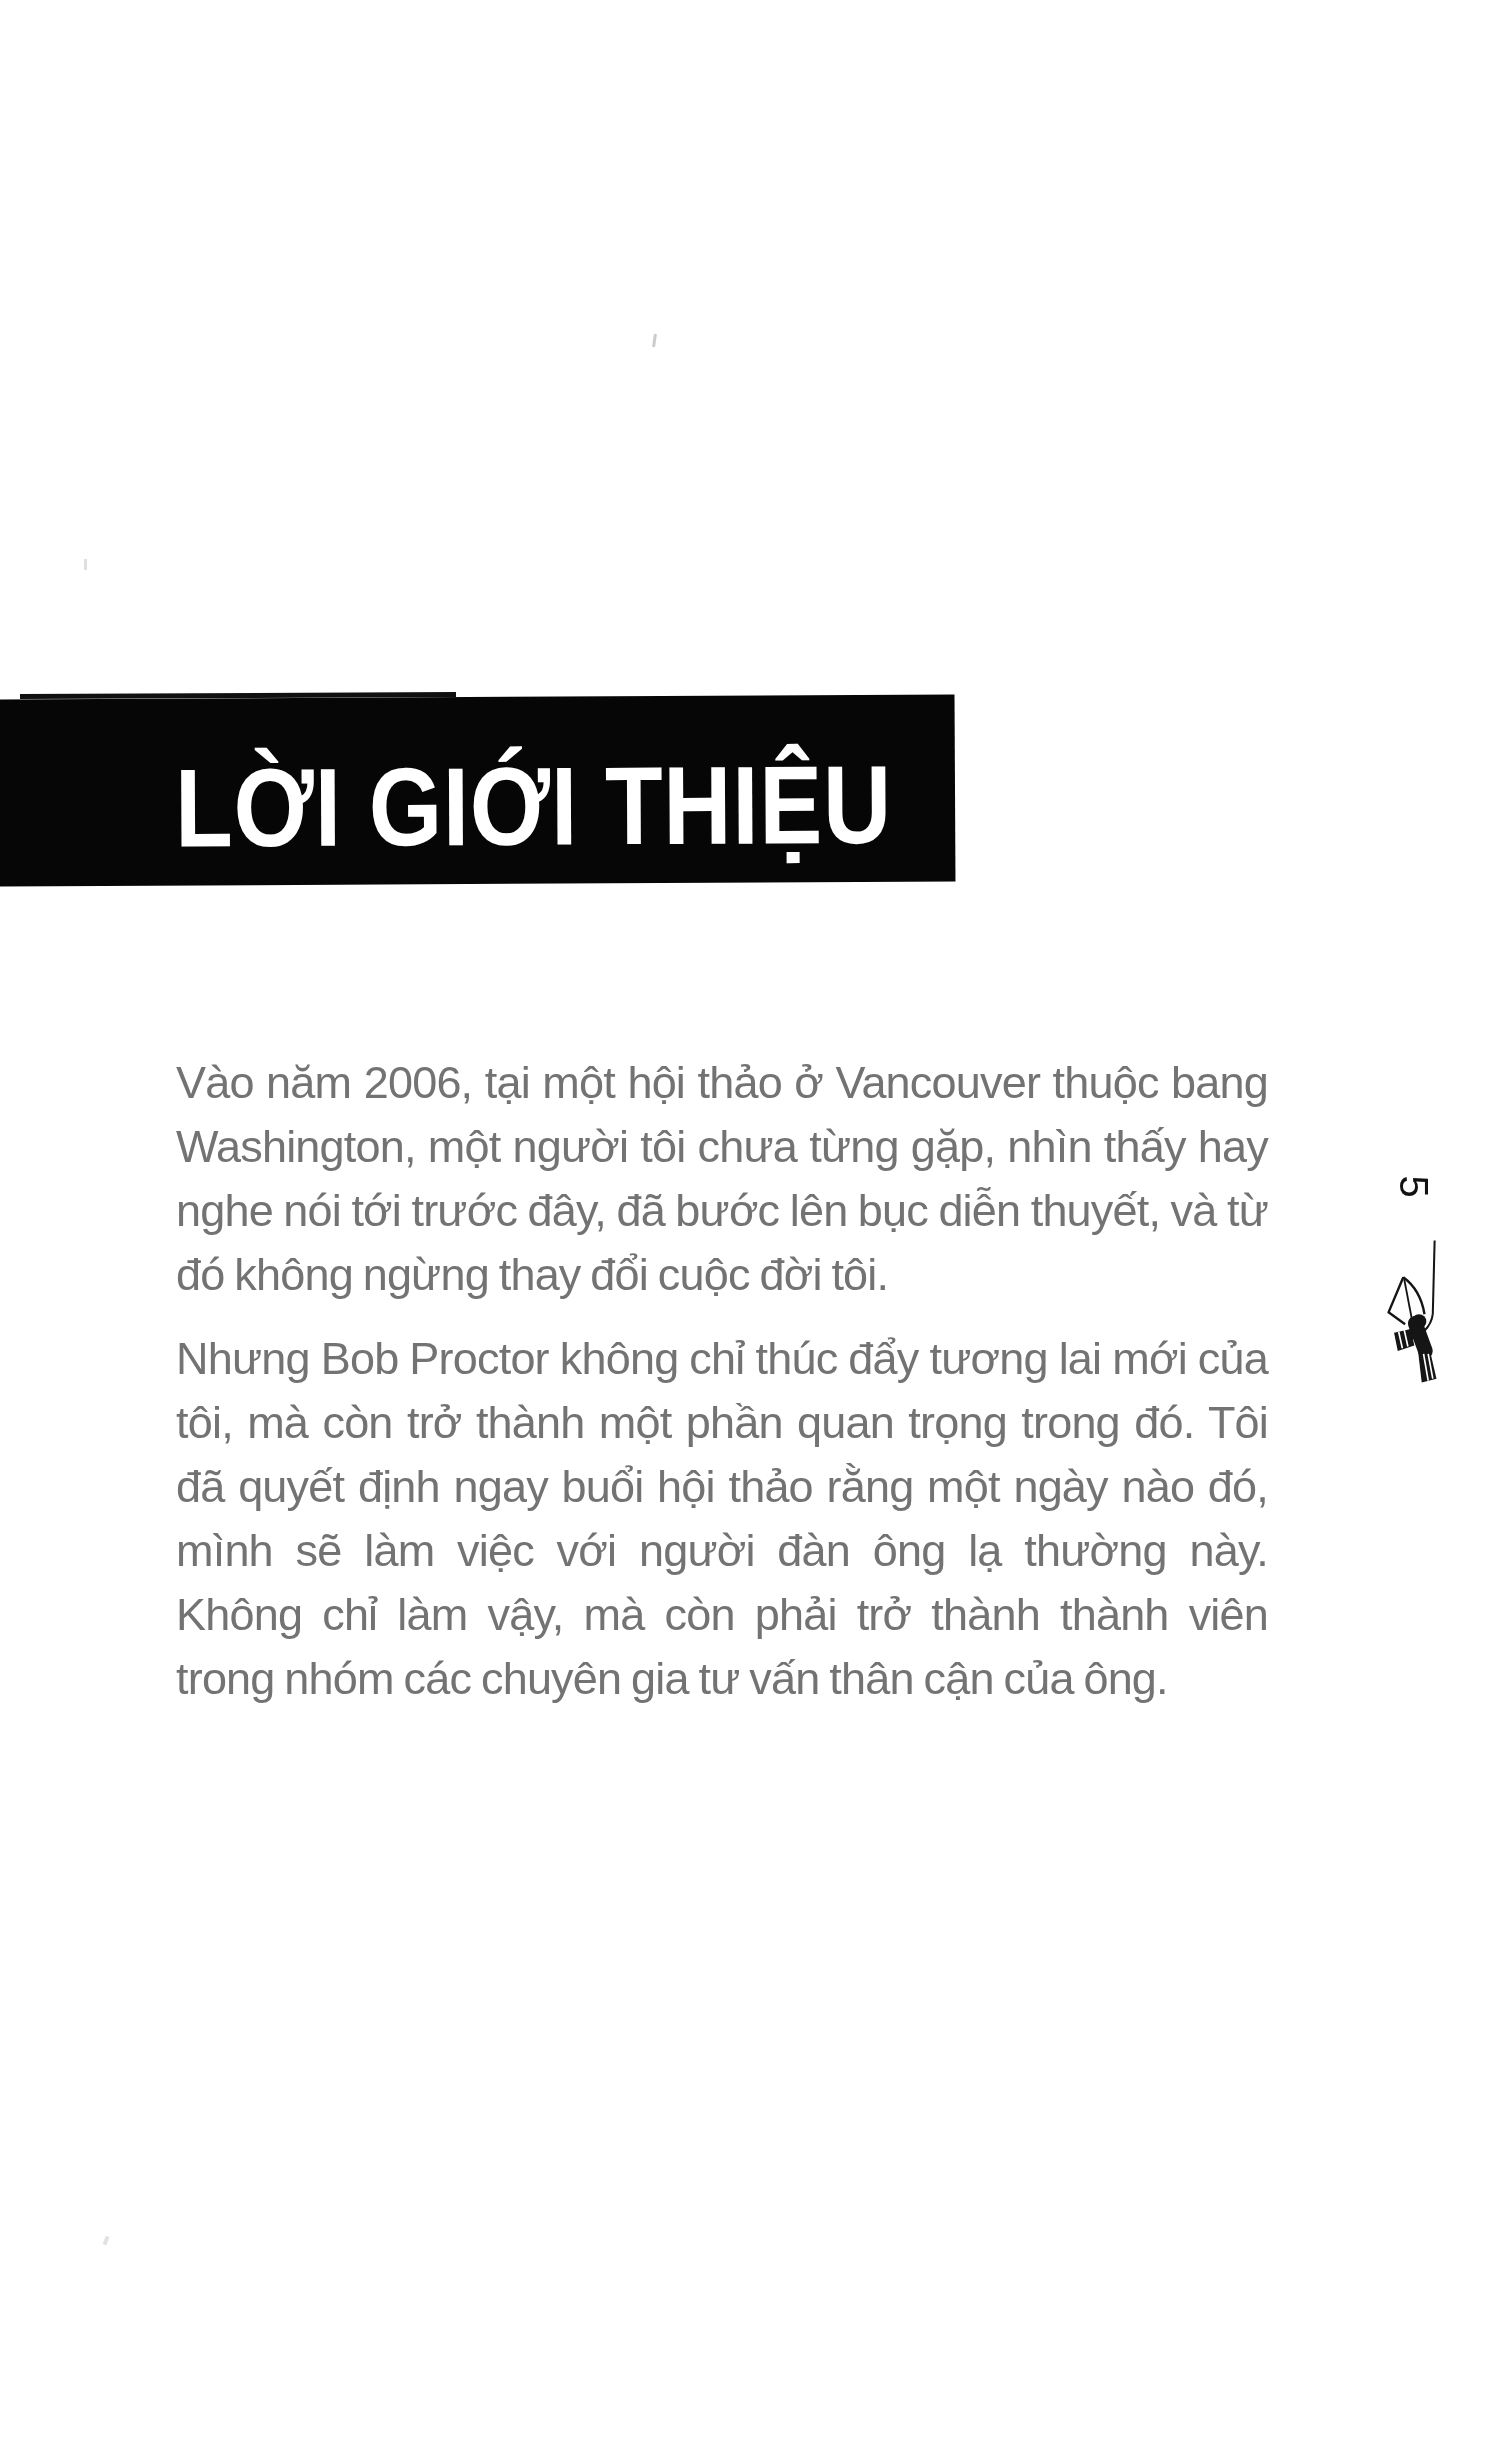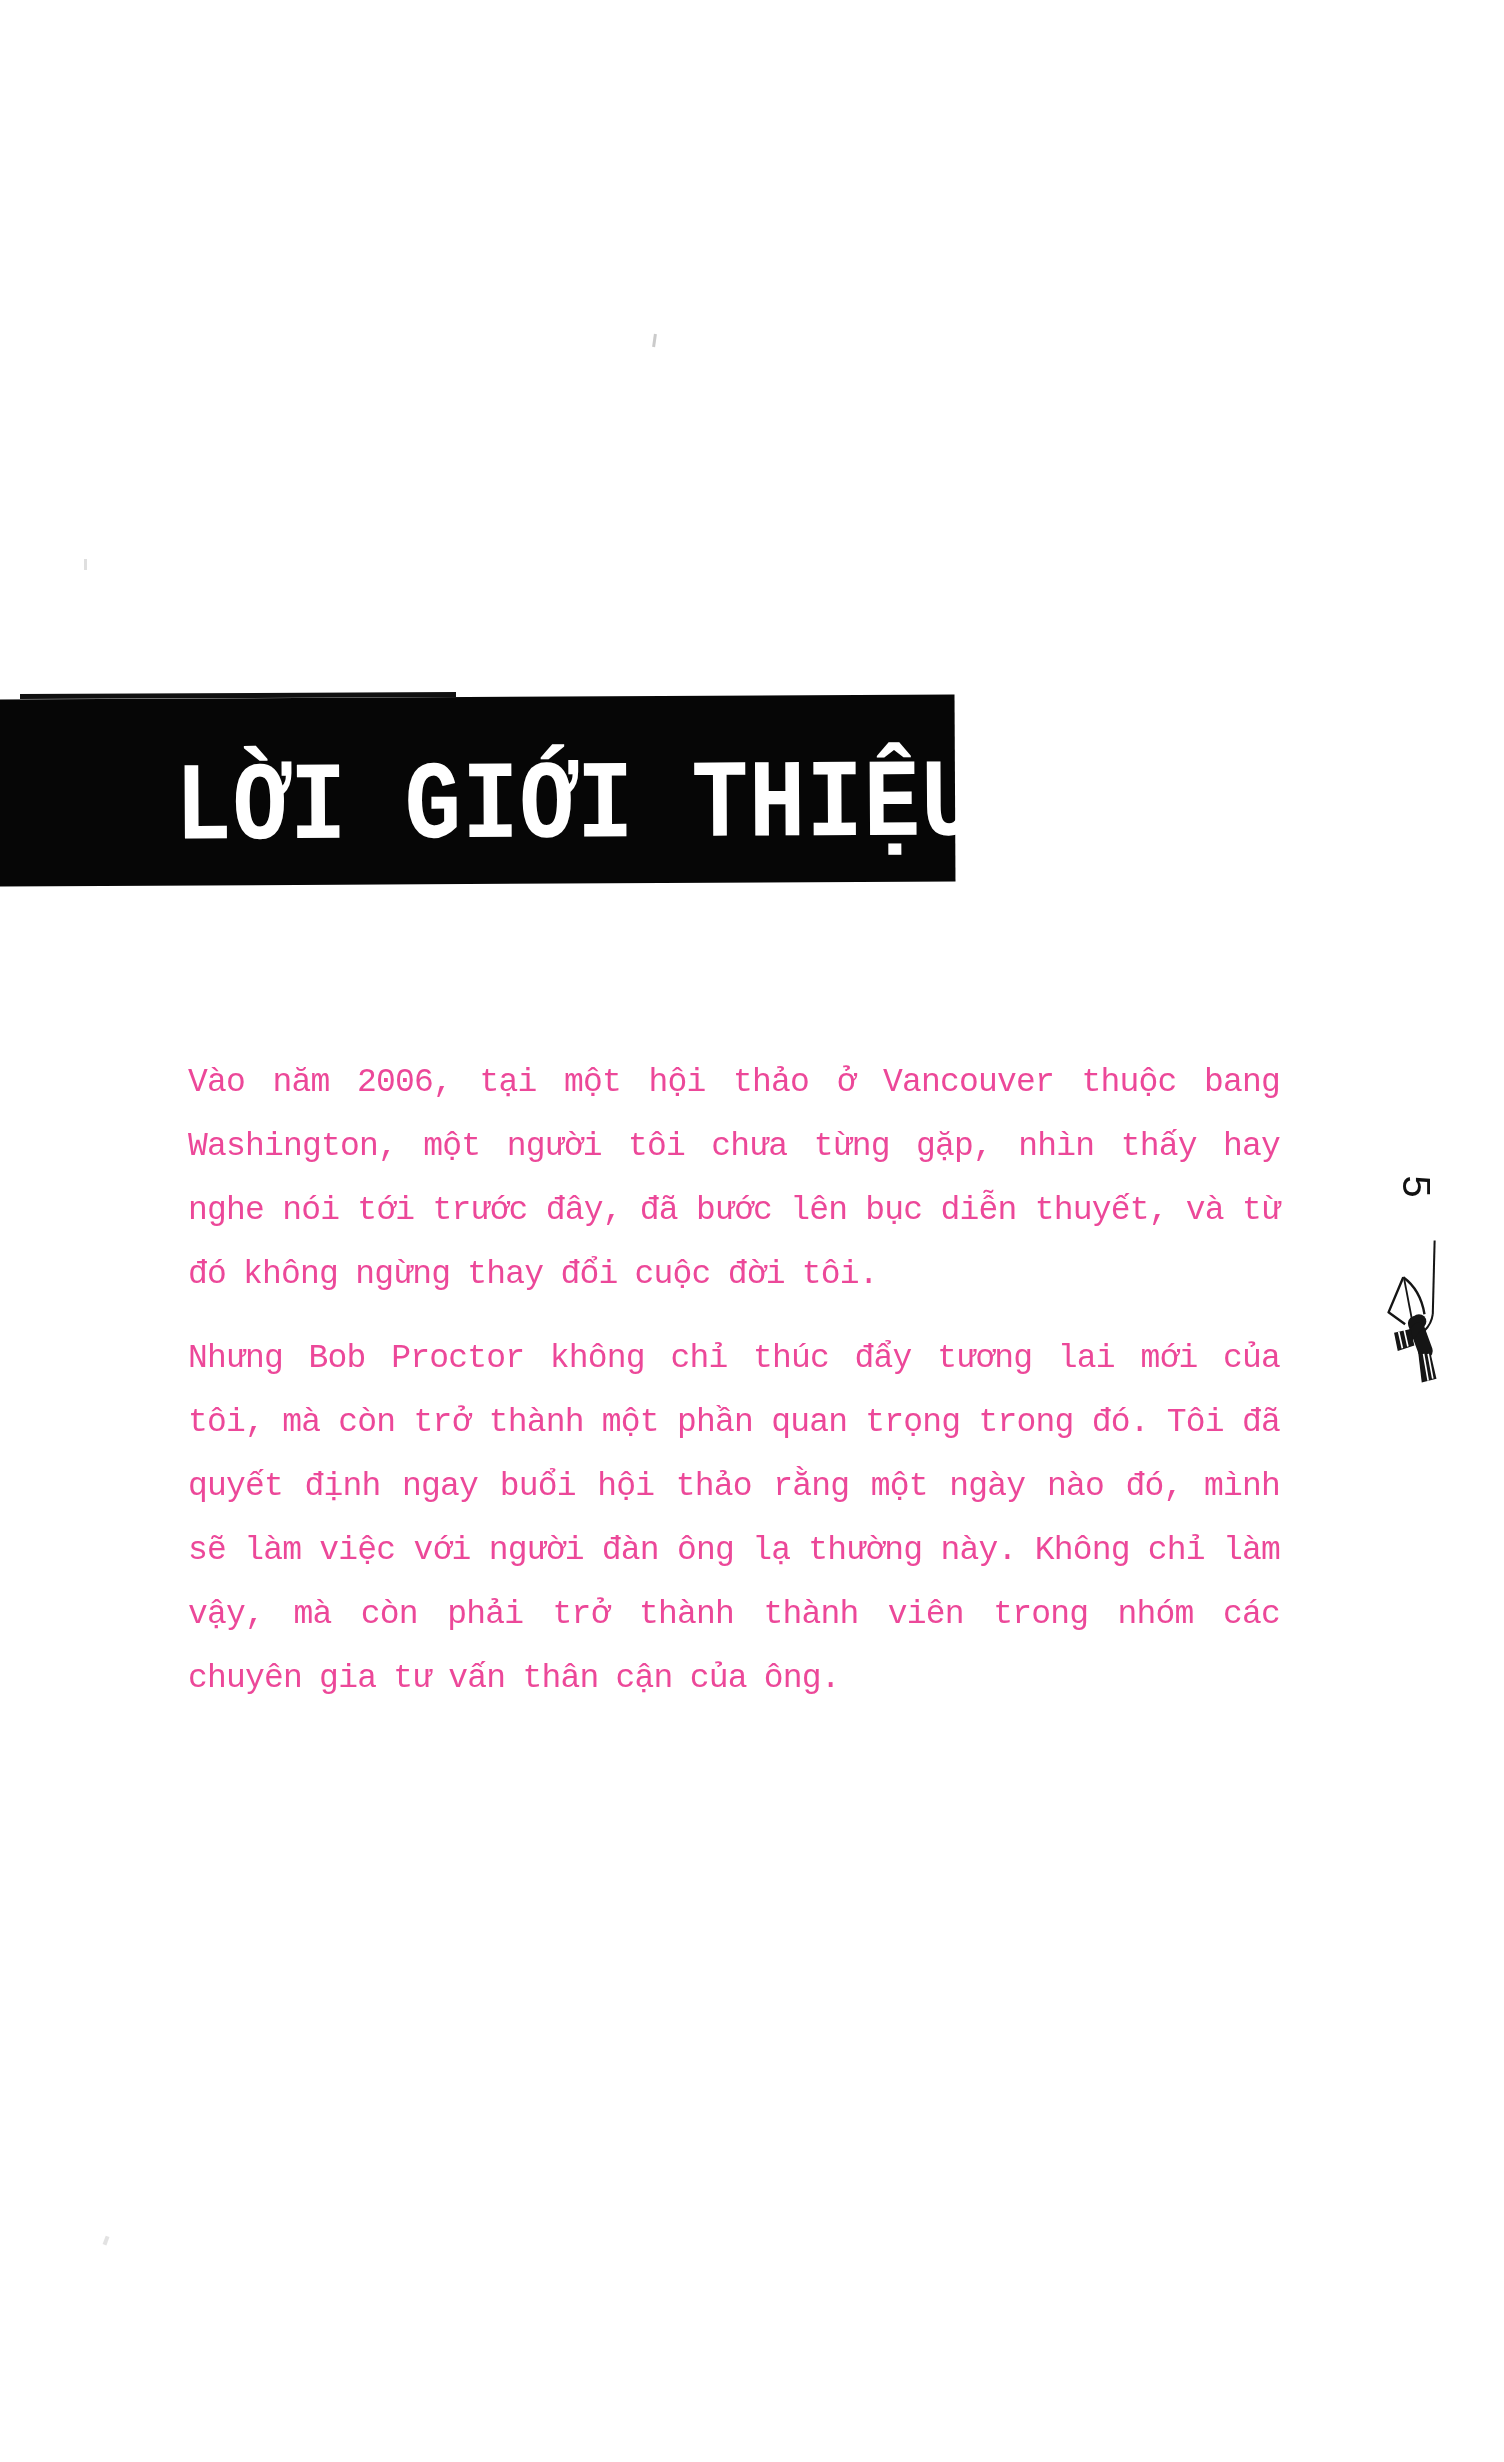--- a/index.html
+++ b/index.html
@@ -2,21 +2,21 @@
 <html style="font-size:15px"><head>
 <meta charset="utf-8">
 <style>
   html, body { margin: 0; padding: 0; background: #ffffff; }
   .page {
     position: relative;
     width: 1504px;
     height: 2434px;
     background: #ffffff;
     overflow: hidden;
-    font-family: Liberation Mono, monospace;
+    font-family: Liberation Sans, sans-serif;
     color: #151515;
   }
 
   
   .banner {
     position: absolute;
     left: -7.4px;
     top: 697px;
     width: 962px;
     height: 187px;
@@ -43,29 +43,29 @@
     top: 693px;
     width: 436px;
     height: 4.6px;
     background: #101010;
     transform: rotate(-0.25deg);
   }
 
   
   .body-text {
     position: absolute;
-    left: 188px;
+    left: 176px;
     top: 1051px;
     width: 1092px;
     text-align: justify;
-    font-size: 33px;
+    font-size: 45px;
     line-height: 64px;
     letter-spacing: -0.8px;
     word-spacing: -1.9px;
-    color: #ec4899;
+    color: #737373;
   }
   .body-text p { margin: 0 0 20.4px 0; }
   .body-text p:last-child { margin-bottom: 0; }
 
   
   .page-number {
     position: absolute;
     left: 1393px;
     top: 1168px;
     width: 41px;

